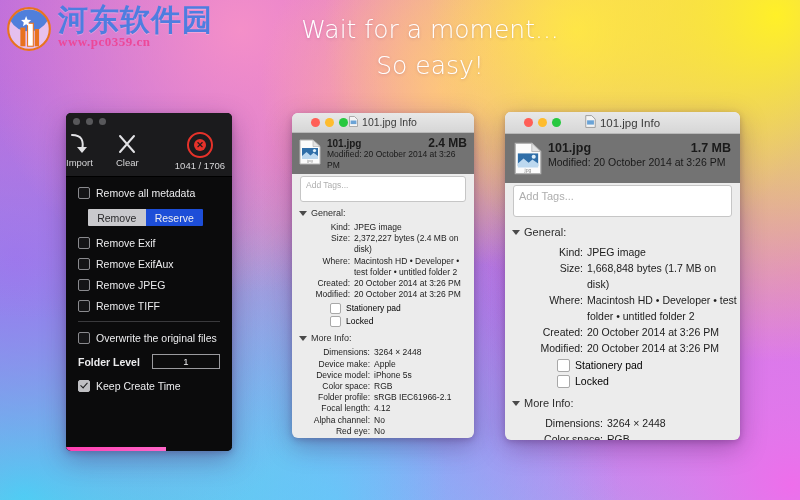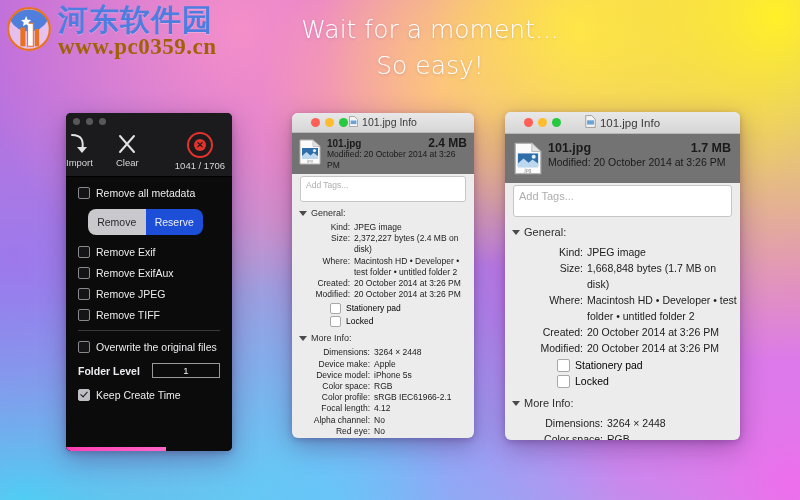--- a/index.html
+++ b/index.html
@@ -48,23 +48,23 @@
     font-family: "DejaVu Sans", sans-serif;
     font-size: 30px;
     font-weight: bold;
     color: #4e7de0;
     letter-spacing: 1px;
     line-height: 1.05;
     text-shadow: 0 1px 0 rgba(255,255,255,.25);
   }
   .wm-url {
     font-family: "Liberation Serif", serif;
-    font-size: 23px;
+    font-size: 13px;
     font-weight: bold;
-    color: #a16207;
+    color: #ec4899;
     letter-spacing: .5px;
     margin-top: -2px;
   }
 
   
   #headline {
     position: absolute;
     left: 250px;
     top: 12px;
     width: 360px;
@@ -173,22 +173,22 @@
     width: 3px; height: 6px;
     border: solid #1a1a1c;
     border-width: 0 1.6px 1.6px 0;
     transform: rotate(42deg);
   }
   .chk-label { font-size: 10.5px; color: #ececee; white-space: nowrap; }
 
   #segmented {
     display: flex;
     width: 115px;
-    height: 26px;
-    border-radius: 8px;
+    height: 17px;
+    border-radius: 1px;
     overflow: hidden;
     margin: 2px 0 11px 10px;
   }
   .seg {
     flex: 1;
     display: flex; align-items: center; justify-content: center;
     font-size: 10.5px;
     color: #2a2a2c;
   }
   .seg.active { background: #c9c9cd; }
@@ -565,21 +565,21 @@
     </tr>
     <tr>
       <td class="kv-k">Device model:</td>
       <td class="kv-v">iPhone 5s</td>
     </tr>
     <tr>
       <td class="kv-k">Color space:</td>
       <td class="kv-v">RGB</td>
     </tr>
     <tr>
-      <td class="kv-k">Color profile:</td>
+      <td class="kv-k">Folder profile:</td>
       <td class="kv-v">sRGB IEC61966-2.1</td>
     </tr>
     <tr>
       <td class="kv-k">Focal length:</td>
       <td class="kv-v">4.12</td>
     </tr>
     <tr>
       <td class="kv-k">Alpha channel:</td>
       <td class="kv-v">No</td>
     </tr>

